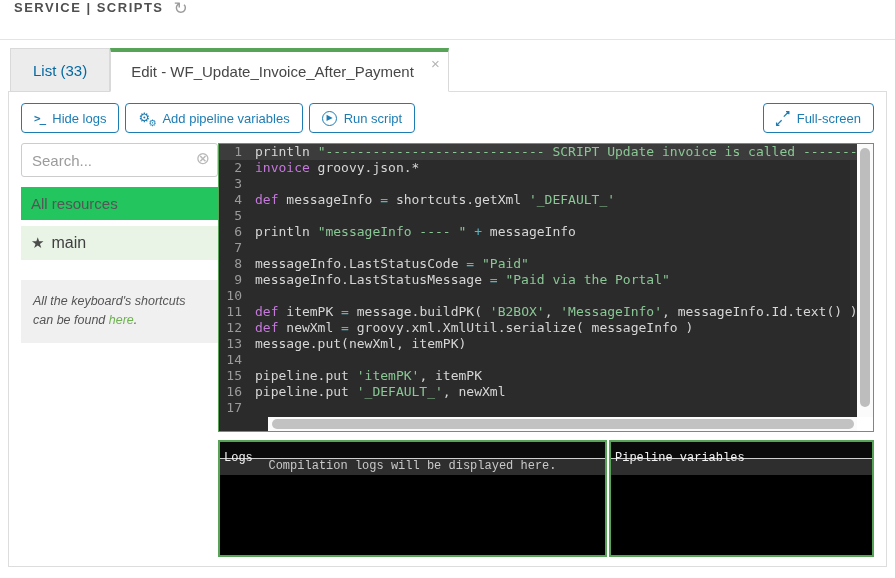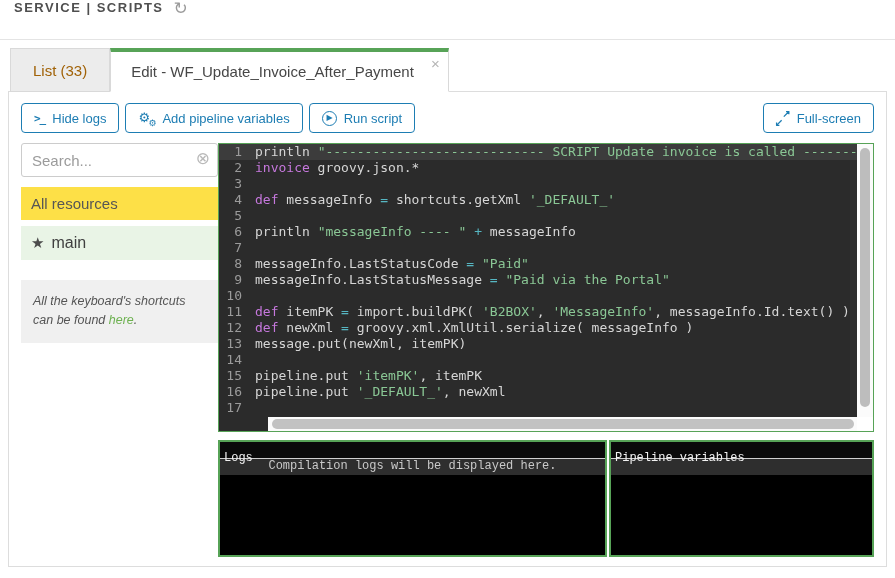--- a/index.html
+++ b/index.html
@@ -7,21 +7,21 @@
     font-family:"Liberation Sans", sans-serif; overflow:hidden; }
 
   
   .app-header { height:40px; display:flex; align-items:flex-start; padding-left:14px;
     border-bottom:1px solid #e4e4e4; background:#fff; }
   .app-title { font-size:13px; font-weight:bold; letter-spacing:1.5px; color:#4f4f4f; }
   .refresh { margin-left:10px; color:#9a9a9a; font-size:17px; line-height:1; cursor:pointer; }
 
   
   .tabs { display:flex; margin:8px 0 0 10px; position:relative; z-index:2; }
-  .tab { height:44px; display:flex; align-items:center; font-size:15px; color:#a16207;
+  .tab { height:44px; display:flex; align-items:center; font-size:15px; color:#0369a1;
     margin-bottom:-1px; cursor:pointer; }
   .tab.inactive { background:#ececec; border:1px solid #d9d9d9; padding:0 22px; }
   .tab.active { background:#fff; border-left:1px solid #d9d9d9; border-right:1px solid #d9d9d9;
     border-top:4px solid #57a357; border-bottom:1px solid #fff; padding:0 34px 0 20px;
     color:#474747; position:relative; }
   .tab-close { position:absolute; top:4px; right:8px; color:#b5b5b5; font-size:15px;
     line-height:1; cursor:pointer; }
 
   
   .panel { margin:0 8px; border:1px solid #ddd; background:#fff; height:476px;
@@ -49,21 +49,21 @@
 
   
   .sidebar { width:197px; flex:none; }
   .searchbox { position:relative; }
   .searchbox input { width:100%; height:34px; border:1px solid #ccc; border-radius:3px;
     padding:0 30px 0 10px; font-size:15px; color:#444;
     font-family:"Liberation Sans", sans-serif; outline:none; }
   .searchbox input::placeholder { color:#9b9b9b; }
   .search-clear { position:absolute; right:8px; top:7px; color:#b9b9b9; font-size:17px;
     line-height:1; cursor:pointer; }
-  .all-resources { margin-top:10px; background:#fde047; padding:8px 10px; font-size:15px;
+  .all-resources { margin-top:10px; background:#22c55e; padding:8px 10px; font-size:15px;
     color:#565656; cursor:pointer; }
   .resource-main { margin-top:6px; background:#e9f4e6; padding:8px 10px; font-size:16px;
     color:#3f3f3f; display:flex; align-items:center; gap:7px; cursor:pointer; }
   .star { color:#4c4c4c; font-size:15px; }
   .info-box { margin-top:20px; background:#f0f0f0; padding:12px 12px; font-style:italic;
     font-size:12.5px; color:#555; line-height:1.55; }
   .info-box p + p { margin-top:19px; }
   .green-link { color:#6db150; text-decoration:none; cursor:pointer; }
 
   
@@ -176,21 +176,21 @@
               <div class="line active"><span class="ln">1</span><span class="code"><span class="tok-id">println </span><span class="tok-str">"---------------------------- SCRIPT Update invoice is called ------------------------------"</span></span></div>
               <div class="line"><span class="ln">2</span><span class="code"><span class="tok-kw">invoice</span><span class="tok-id"> groovy.json.*</span></span></div>
               <div class="line"><span class="ln">3</span><span class="code"></span></div>
               <div class="line"><span class="ln">4</span><span class="code"><span class="tok-kw">def</span><span class="tok-id"> messageInfo </span><span class="tok-op">=</span><span class="tok-id"> shortcuts.getXml </span><span class="tok-str">'_DEFAULT_'</span></span></div>
               <div class="line"><span class="ln">5</span><span class="code"></span></div>
               <div class="line"><span class="ln">6</span><span class="code"><span class="tok-id">println </span><span class="tok-str">"messageInfo ---- "</span><span class="tok-id"> </span><span class="tok-op">+</span><span class="tok-id"> messageInfo</span></span></div>
               <div class="line"><span class="ln">7</span><span class="code"></span></div>
               <div class="line"><span class="ln">8</span><span class="code"><span class="tok-id">messageInfo.LastStatusCode </span><span class="tok-op">=</span><span class="tok-id"> </span><span class="tok-str">"Paid"</span></span></div>
               <div class="line"><span class="ln">9</span><span class="code"><span class="tok-id">messageInfo.LastStatusMessage </span><span class="tok-op">=</span><span class="tok-id"> </span><span class="tok-str">"Paid via the Portal"</span></span></div>
               <div class="line"><span class="ln">10</span><span class="code"></span></div>
-              <div class="line"><span class="ln">11</span><span class="code"><span class="tok-kw">def</span><span class="tok-id"> itemPK </span><span class="tok-op">=</span><span class="tok-id"> import.buildPK( </span><span class="tok-str">'B2BOX'</span><span class="tok-id">, </span><span class="tok-str">'MessageInfo'</span><span class="tok-id">, messageInfo.Id.text() )</span></span></div>
+              <div class="line"><span class="ln">11</span><span class="code"><span class="tok-kw">def</span><span class="tok-id"> itemPK </span><span class="tok-op">=</span><span class="tok-id"> message.buildPK( </span><span class="tok-str">'B2BOX'</span><span class="tok-id">, </span><span class="tok-str">'MessageInfo'</span><span class="tok-id">, messageInfo.Id.text() )</span></span></div>
               <div class="line"><span class="ln">12</span><span class="code"><span class="tok-kw">def</span><span class="tok-id"> newXml </span><span class="tok-op">=</span><span class="tok-id"> groovy.xml.XmlUtil.serialize( messageInfo )</span></span></div>
               <div class="line"><span class="ln">13</span><span class="code"><span class="tok-id">message.put(newXml, itemPK)</span></span></div>
               <div class="line"><span class="ln">14</span><span class="code"></span></div>
               <div class="line"><span class="ln">15</span><span class="code"><span class="tok-id">pipeline.put </span><span class="tok-str">'itemPK'</span><span class="tok-id">, itemPK</span></span></div>
               <div class="line"><span class="ln">16</span><span class="code"><span class="tok-id">pipeline.put </span><span class="tok-str">'_DEFAULT_'</span><span class="tok-id">, newXml</span></span></div>
               <div class="line"><span class="ln">17</span><span class="code"></span></div>
             </div>
           <div class="vscroll">
             <div class="vscroll-thumb"></div>
           </div>

